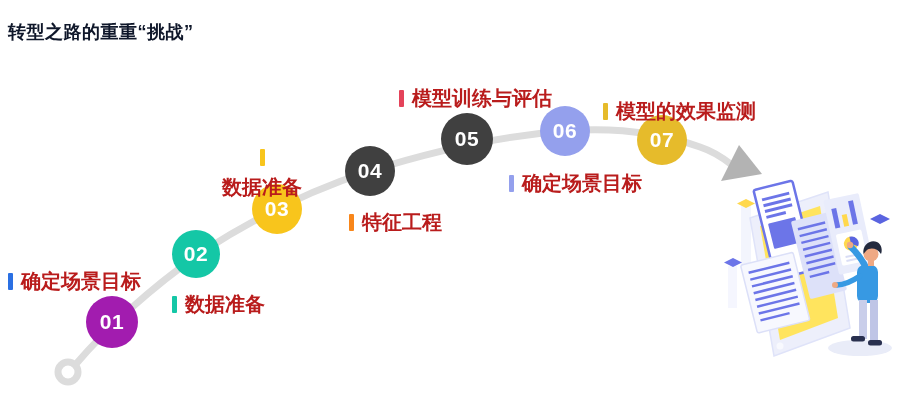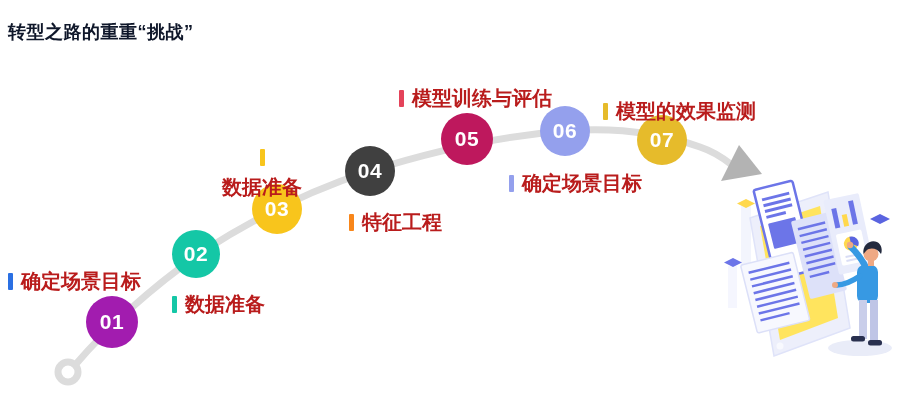--- a/index.html
+++ b/index.html
@@ -51,21 +51,21 @@
     </div>
   <div class="step-circle" style="left: 172px; top: 230px; width: 48px; height: 48px; background: rgb(20, 199, 166);">
       <span>02</span>
     </div>
   <div class="step-circle" style="left: 252px; top: 184px; width: 50px; height: 50px; background: rgb(248, 197, 28);">
       <span>03</span>
     </div>
   <div class="step-circle" style="left: 345px; top: 146px; width: 50px; height: 50px; background: #404040;">
       <span>04</span>
     </div>
-  <div class="step-circle" style="left: 441px; top: 113px; width: 52px; height: 52px; background: #be185d;">
+  <div class="step-circle" style="left: 441px; top: 113px; width: 52px; height: 52px; background: #404040;">
       <span>05</span>
     </div>
   <div class="step-circle" style="left: 540px; top: 106px; width: 50px; height: 50px; background: rgb(148, 160, 237);">
       <span>06</span>
     </div>
   <div class="step-circle" style="left: 637px; top: 115px; width: 50px; height: 50px; background: rgb(230, 187, 43);">
       <span>07</span>
     </div>
 
   <div class="step-label" style="left:8px; top:268px;">

